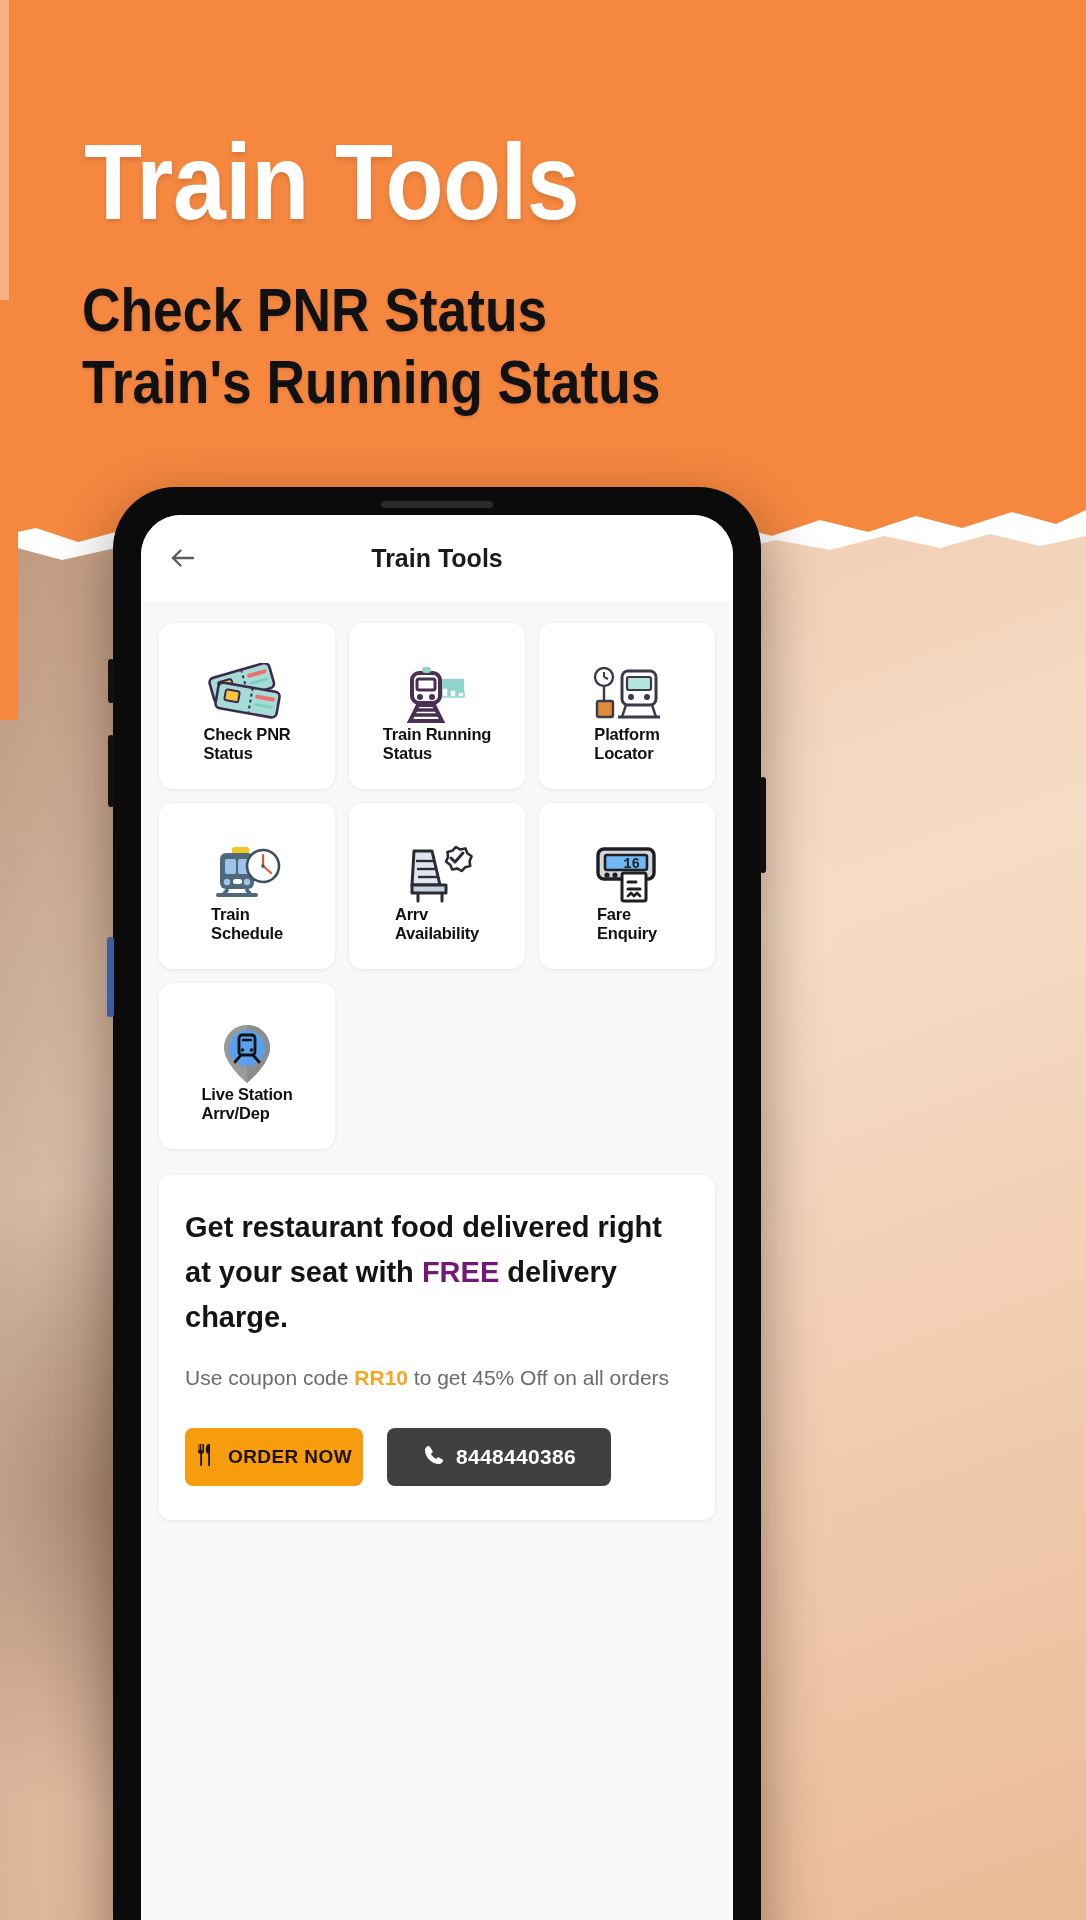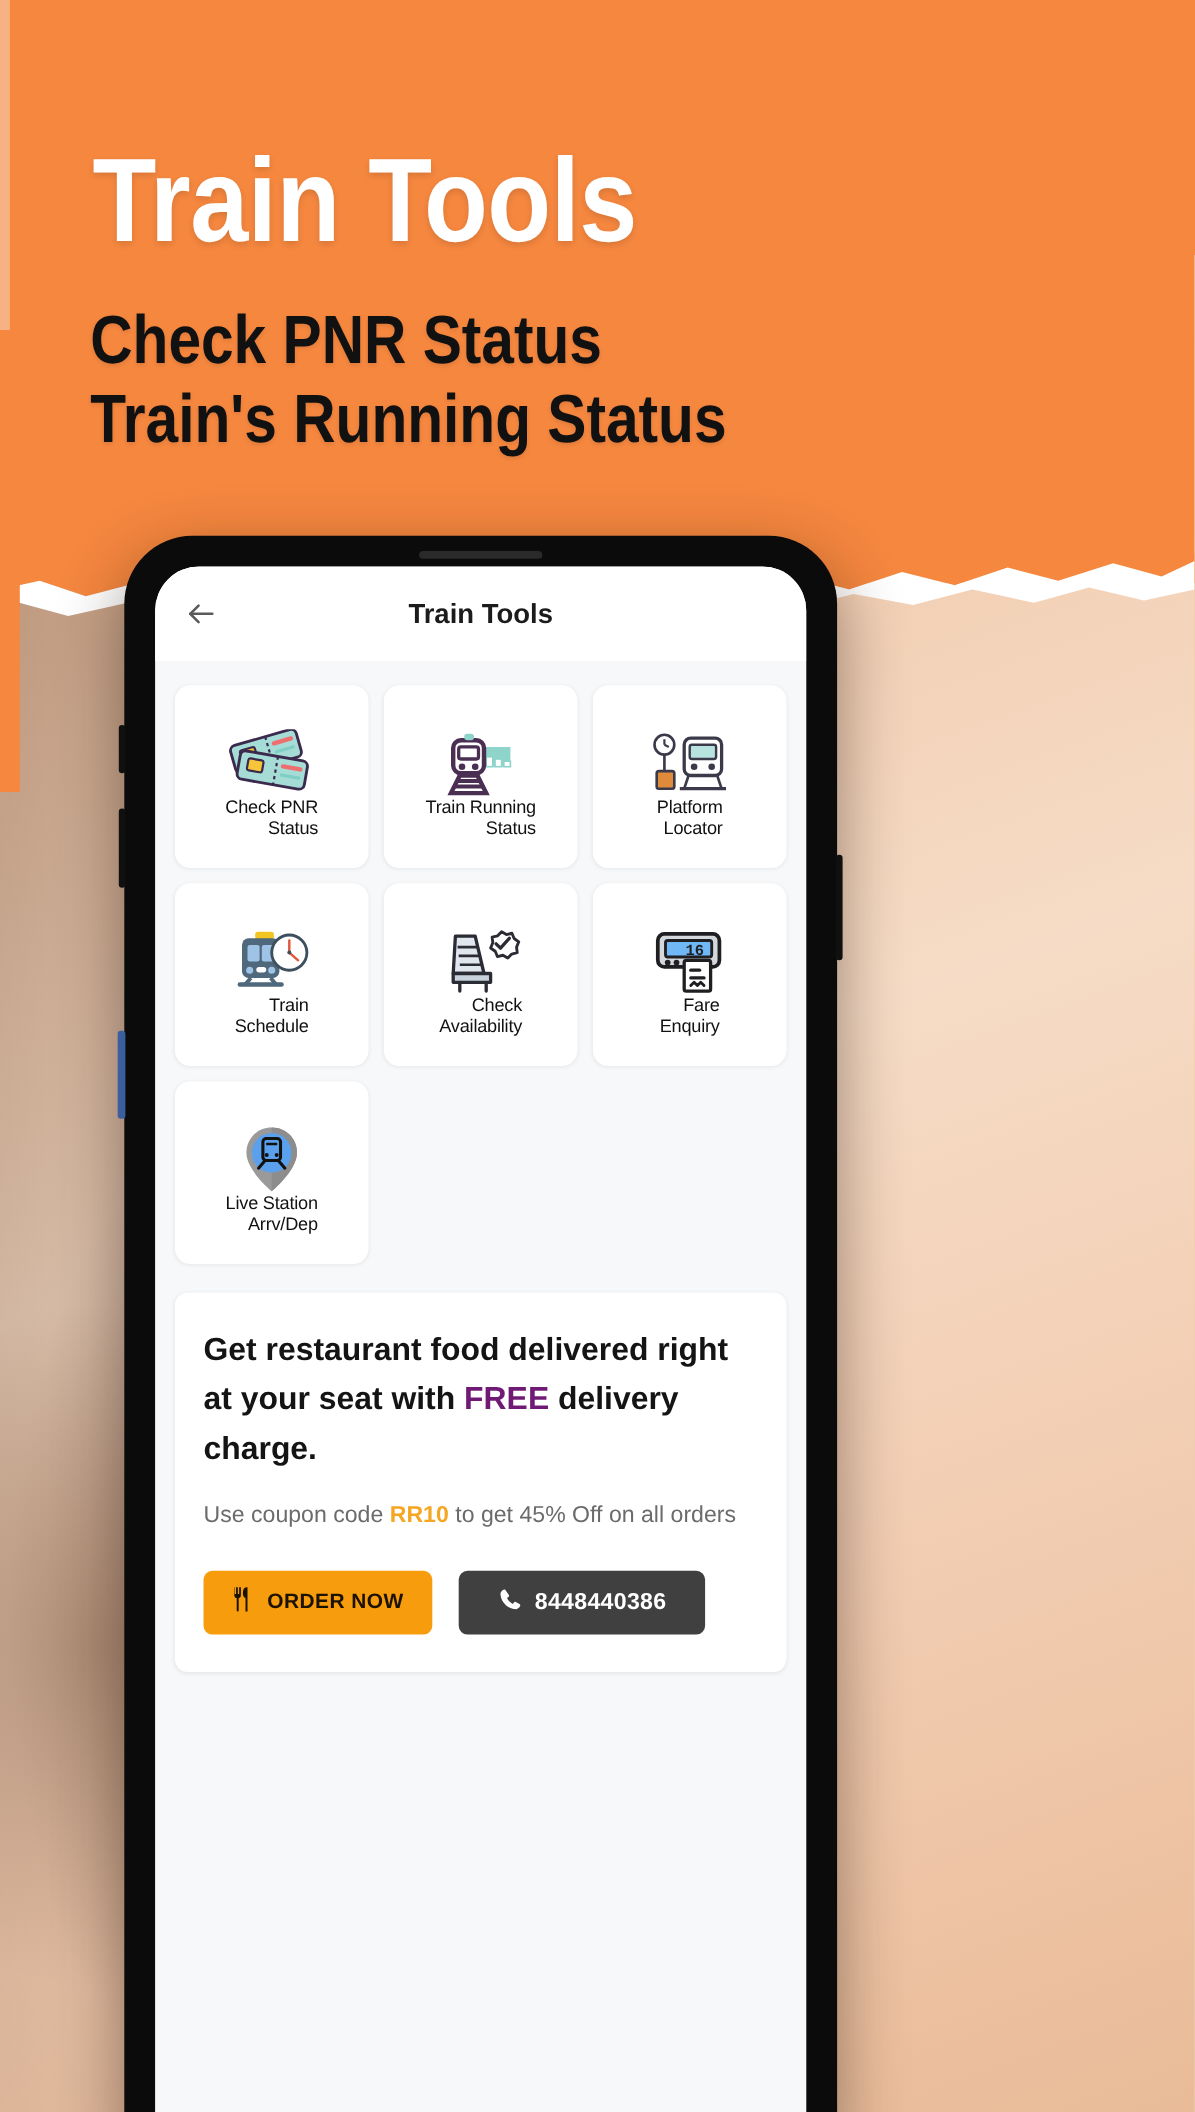--- a/index.html
+++ b/index.html
@@ -125,22 +125,22 @@
     border-radius: 14px;
     height: 166px;
     display: flex; flex-direction: column;
     align-items: center; justify-content: center;
     box-shadow: 0 1px 4px rgba(0,0,0,0.07);
     cursor: pointer;
     padding: 6px;
   }
   .tool-icon { height: 76px; display: flex; align-items: flex-end; justify-content: center; }
   .tool-label {
-    font-size: 16.5px; font-weight: 400; color: #111111;
-    text-align: right; line-height: 1.16;
+    font-size: 16.5px; font-weight: 700; color: #111111;
+    text-align: left; line-height: 1.16;
     letter-spacing: -0.2px;
   }
 
   
   #promo-card {
     margin: 18px 18px 0 18px;
     background: #ffffff;
     border-radius: 12px;
     padding: 30px 26px 34px 26px;
     box-shadow: 0 1px 4px rgba(0,0,0,0.07);
@@ -160,21 +160,21 @@
     display: flex; gap: 24px;
   }
   .promo-btn {
     border: none; border-radius: 8px;
     display: flex; align-items: center; justify-content: center;
     gap: 10px; cursor: pointer;
     height: 58px; font-weight: 700;
   }
   #order-now-button {
     background: #F79C0C; color: #1c1200;
-    width: 208px; font-size: 19px; letter-spacing: 0.4px;
+    width: 178px; font-size: 19px; letter-spacing: 0.4px;
   }
   #call-button {
     background: #404040; color: #ffffff;
     width: 224px; font-size: 21px; letter-spacing: 0.3px;
   }
 </style>
 </head>
 <body>
 
 <div id="bg-photo"></div>
@@ -318,21 +318,21 @@
             <line x1="19" y1="26" x2="38" y2="26" stroke="#2b2b33" stroke-width="2.4"></line>
             <line x1="20" y1="34" x2="40" y2="34" stroke="#2b2b33" stroke-width="2.4"></line>
             <path d="M14 42 L48 42 L48 50 L14 50 Z" fill="#c7d2dd" stroke="#2b2b33" stroke-width="3" stroke-linejoin="round"></path>
             <line x1="20" y1="50" x2="20" y2="58" stroke="#2b2b33" stroke-width="3" stroke-linecap="round"></line>
             <line x1="44" y1="50" x2="44" y2="58" stroke="#2b2b33" stroke-width="3" stroke-linecap="round"></line>
             <path d="M58 4 l4.4 2.6 l5-1.2 l2 4.8 l4.2 3 l-2 4.8 l0.6 5.1 l-5 1.2 l-3.6 3.7 l-4.4-2.6 l-5 1.2 l-2-4.8 l-4.2-3 l2-4.8 l-0.6-5.1 l5-1.2 z" fill="#fff" stroke="#2b2b33" stroke-width="2.6" stroke-linejoin="round"></path>
             <polyline points="53,15 57,19 65,10" fill="none" stroke="#2b2b33" stroke-width="3" stroke-linecap="round" stroke-linejoin="round"></polyline>
           </svg>
         </div>
         <div class="tool-label">
-          <span>Check</span><br>
+          <span>Arrv</span><br>
           <span>Availability</span>
         </div>
       </div>
 
       <div class="tool-card">
         <div class="tool-icon">
           <svg width="78" height="62" viewBox="0 0 78 62">
             <rect x="10" y="6" width="56" height="30" rx="6" fill="#d4d8dc" stroke="#1f1f22" stroke-width="3.4"></rect>
             <rect x="17" y="12" width="42" height="15" rx="2" fill="#6fb7f5" stroke="#1f1f22" stroke-width="2.6"></rect>
             <text x="52" y="25" text-anchor="end" font-family="'Liberation Mono',monospace" font-size="14" font-weight="700" fill="#1f1f22">16</text>

